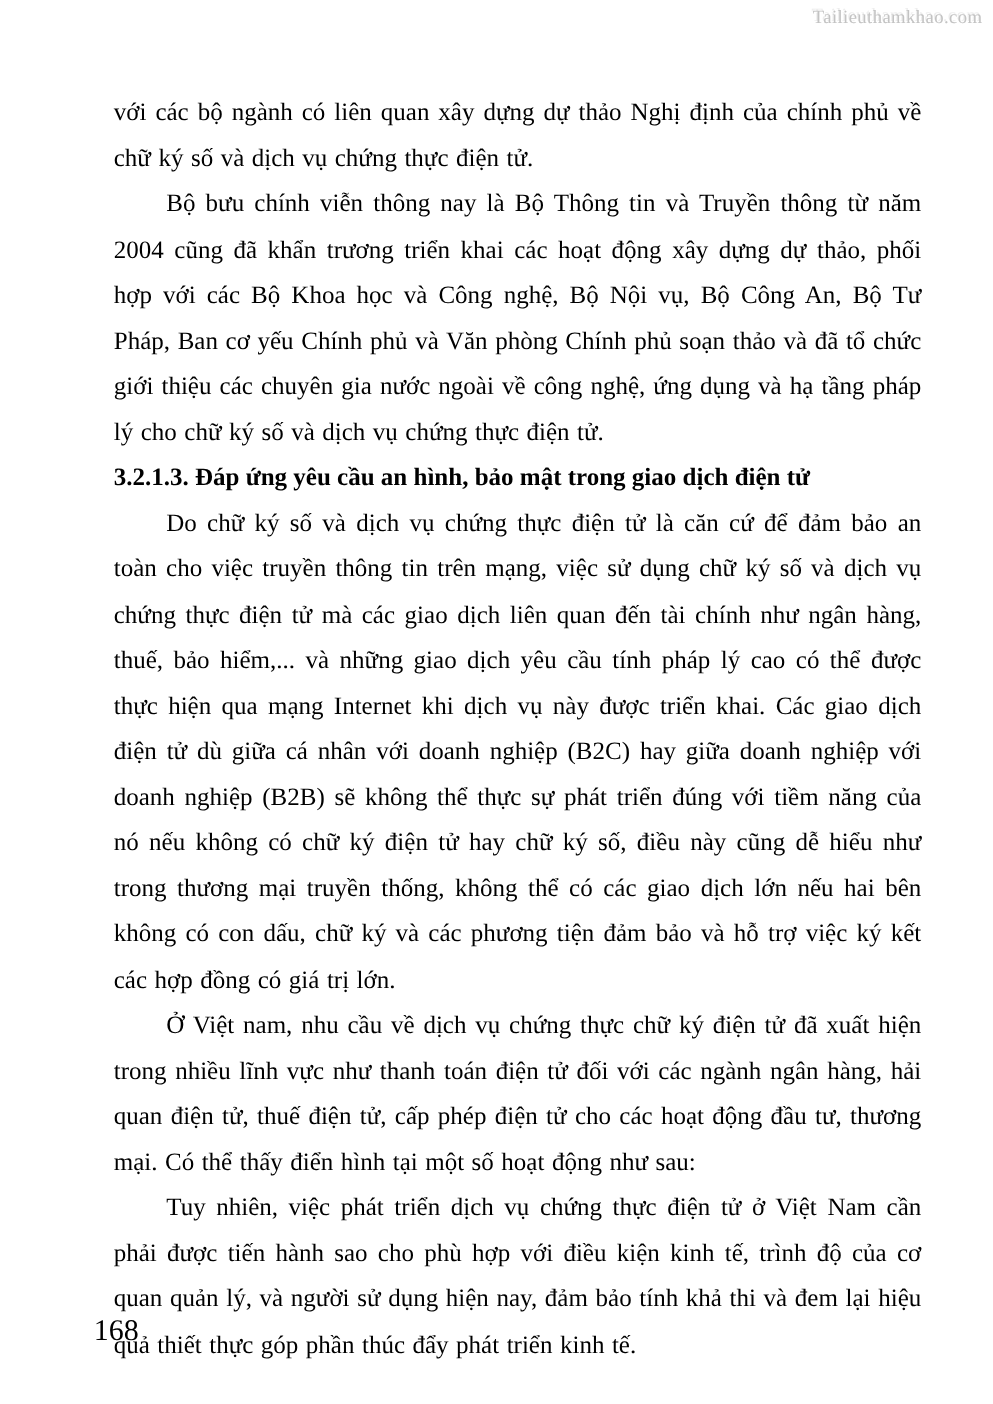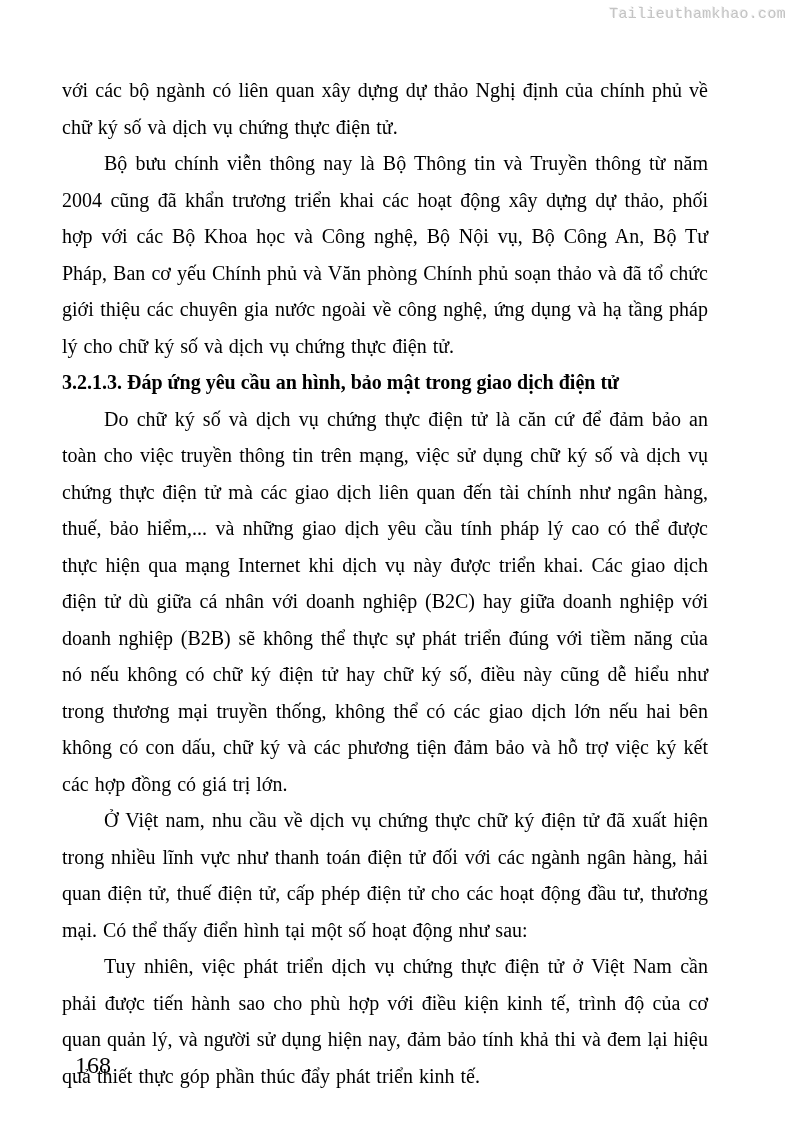--- a/index.html
+++ b/index.html
@@ -13,30 +13,30 @@
     height: 1123px;
     background: #ffffff;
     overflow: hidden;
     font-family: "Liberation Serif", "DejaVu Serif", serif;
     color: #000000;
   }
   .watermark {
     position: absolute;
     top: 6px;
     right: 8px;
-    font-family: Liberation Mono, monospace;
+    font-family: Liberation Serif, serif;
     font-size: 15px;
     color: #c3c3c3;
     text-shadow: 1px 1px 0 #ffffff, -1px -1px 0 #ededed;
     letter-spacing: 0.3px;
     text-align: center;
   }
   .content {
     position: absolute;
-    left: 62px;
+    left: 91px;
     top: 72px;
     width: 646px;
   }
   .para {
     margin: 0;
     font-size: 20px;
     line-height: 36.5px;
     text-align: justify;
     word-spacing: 1px;
   }

